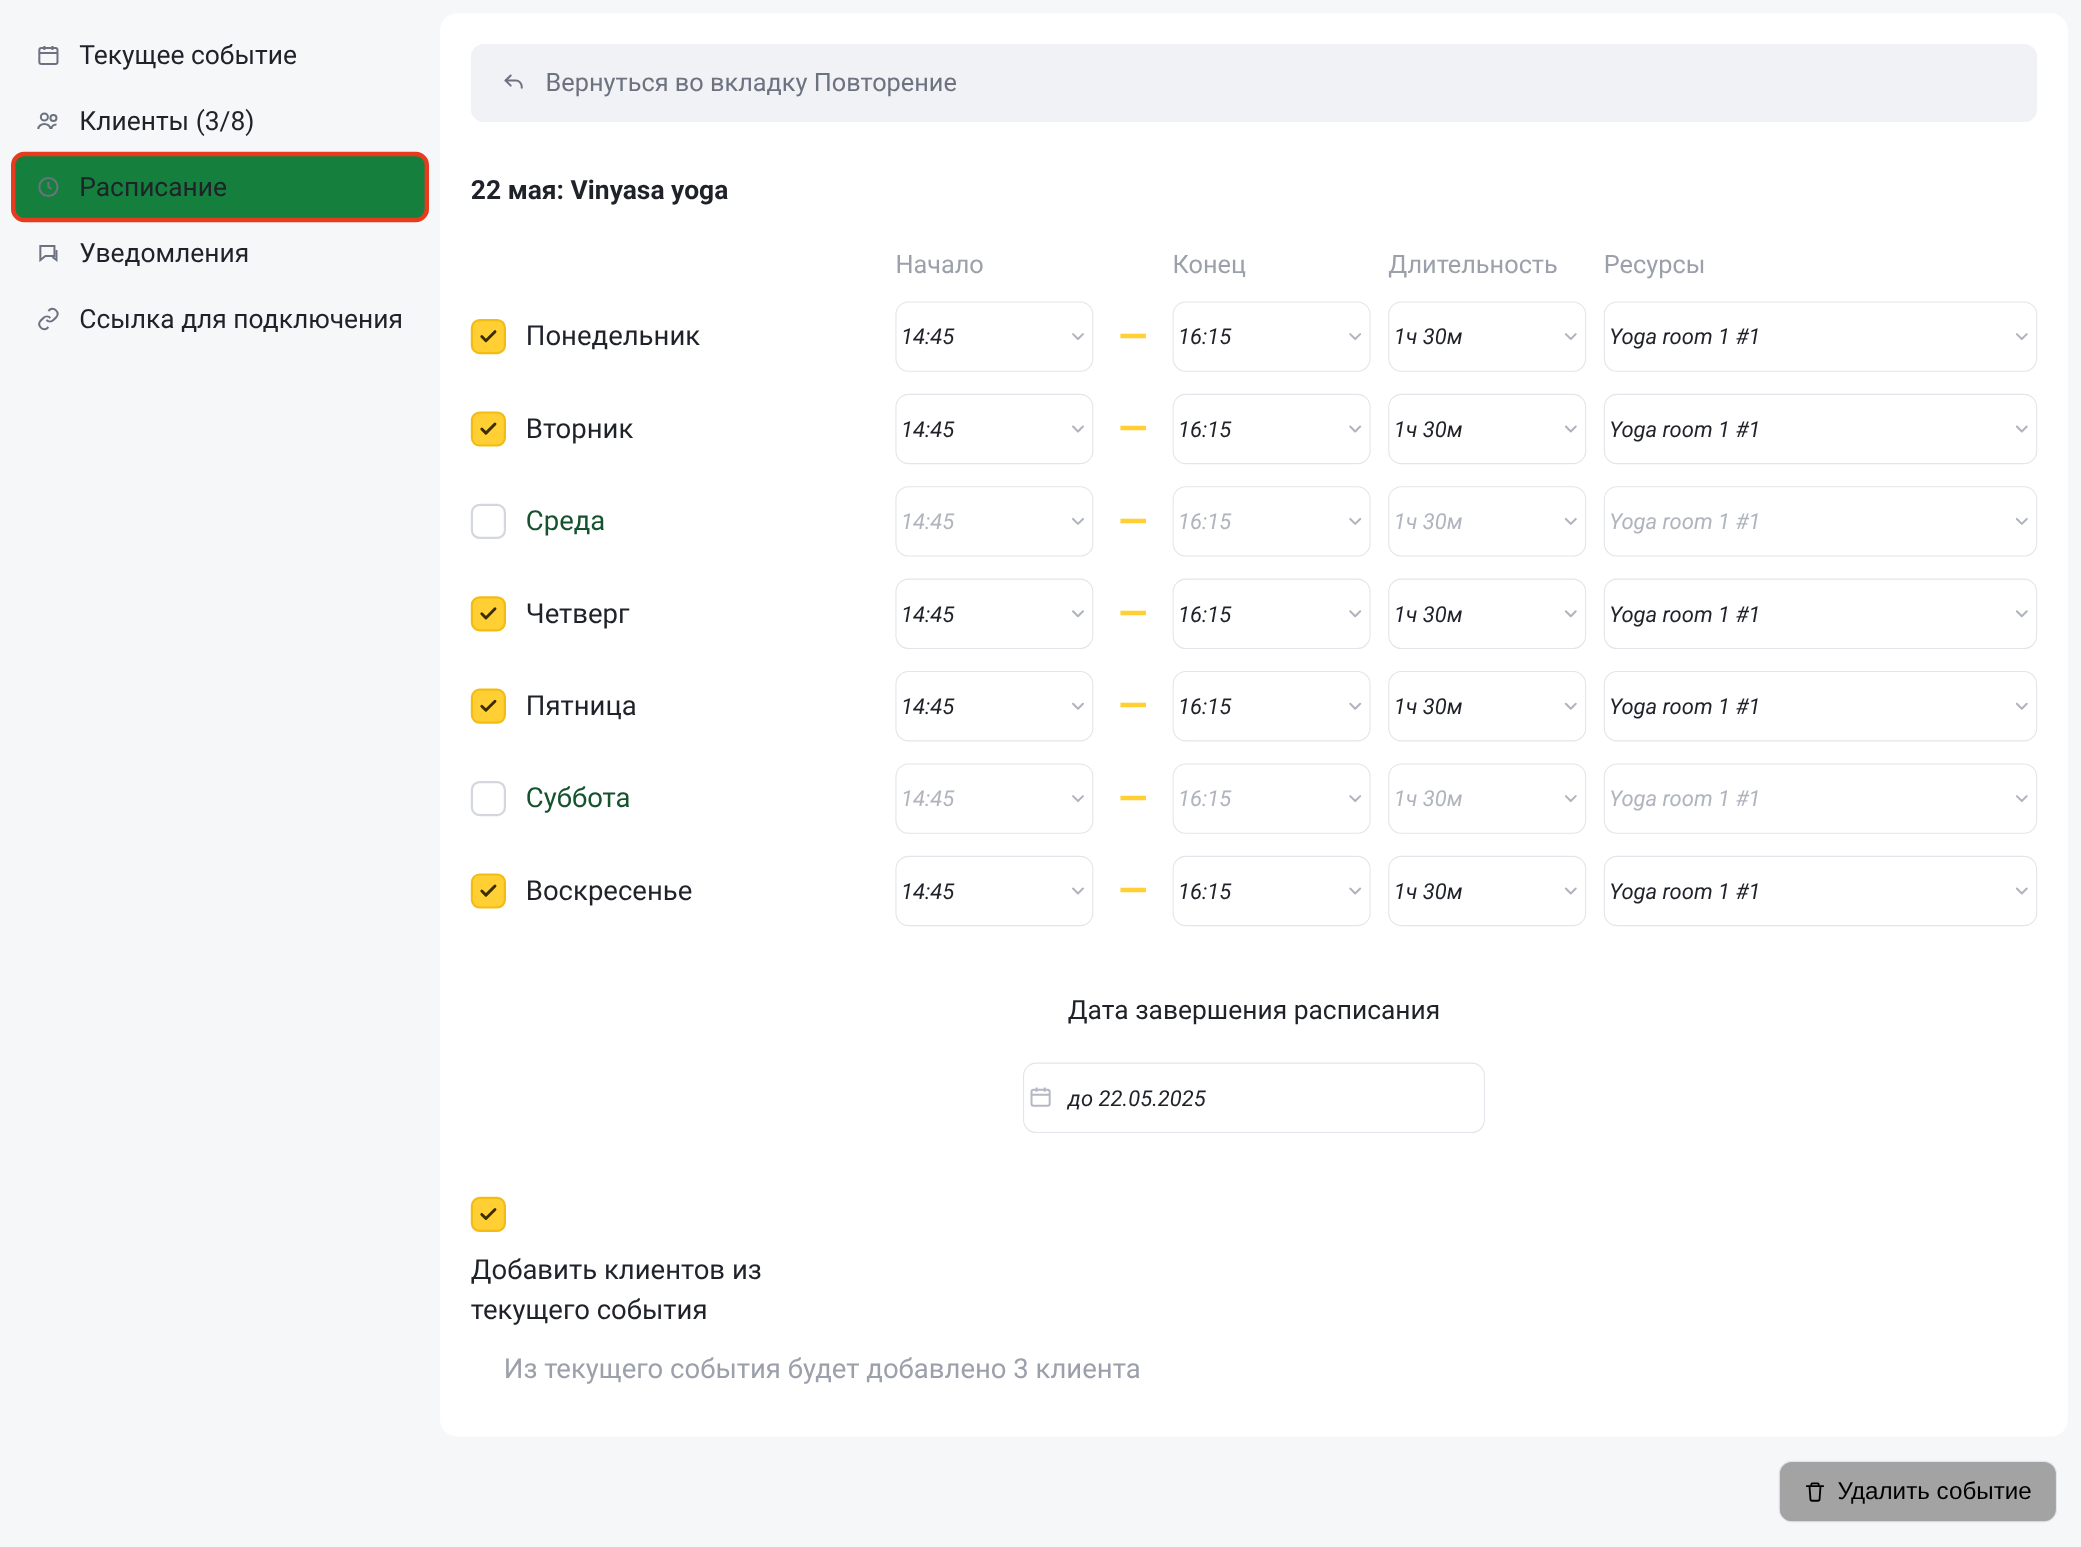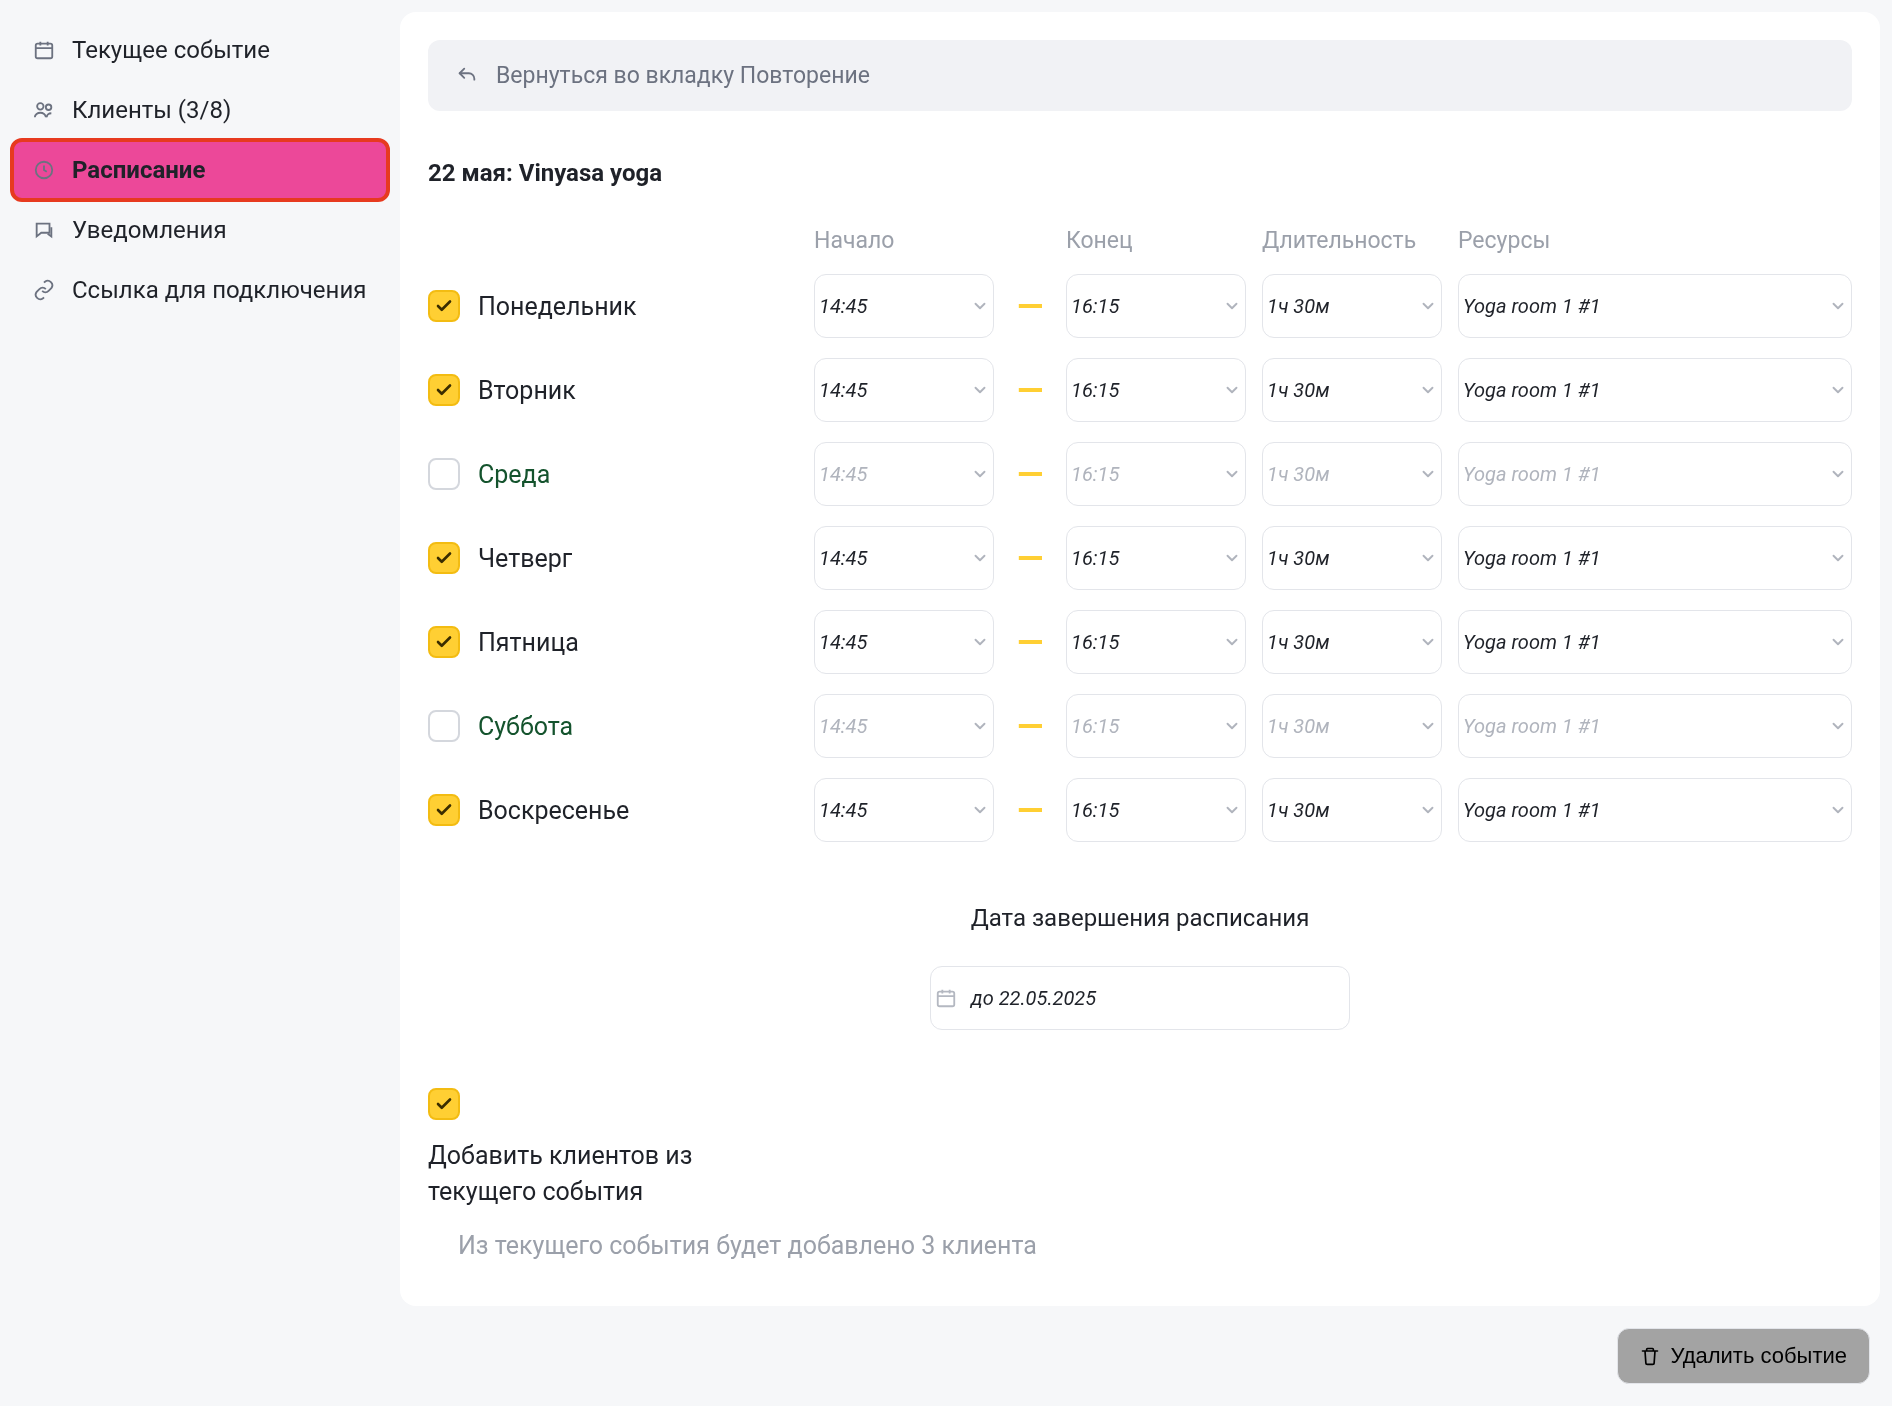--- a/index.html
+++ b/index.html
@@ -20,22 +20,21 @@
   display: flex;
   align-items: center;
   gap: 16px;
   padding: 16px 20px;
   border-radius: 10px;
   cursor: pointer;
   color: #1f2229;
   font-size: 24px;
 }
 .sidebar-item.active {
-  background: #ec4899;
-  font-weight: bold;
+  background: #15803d;
 }
 .sidebar-item.highlighted {
   outline: 4px solid #e73a1f;
   outline-offset: -2px;
 }
 .sidebar-icon {
   width: 24px;
   height: 24px;
   display: inline-flex;
   align-items: center;
@@ -529,21 +528,21 @@
             <svg width="18" height="18" viewBox="0 0 24 24" fill="none" stroke="currentColor" stroke-width="2.5" stroke-linecap="round" stroke-linejoin="round">
               <polyline points="6 9 12 15 18 9"></polyline>
             </svg>
           </span>
         </div>
       </div>
 
     <div class="end-row">
       <span>Дата завершения расписания</span>
       <div class="select-box">
-        <span style="display:flex;align-items:center;">
+        <span style="display:flex;">
           <span class="calendar-icon">
             <svg width="22" height="22" viewBox="0 0 24 24" fill="none" stroke="currentColor" stroke-width="2">
                 <rect x="3" y="5" width="18" height="16" rx="2"></rect>
                 <path d="M3 10h18M8 3v4M16 3v4"></path>
               </svg>
           </span>
           <span>до 22.05.2025</span>
         </span>
       </div>
     </div>

